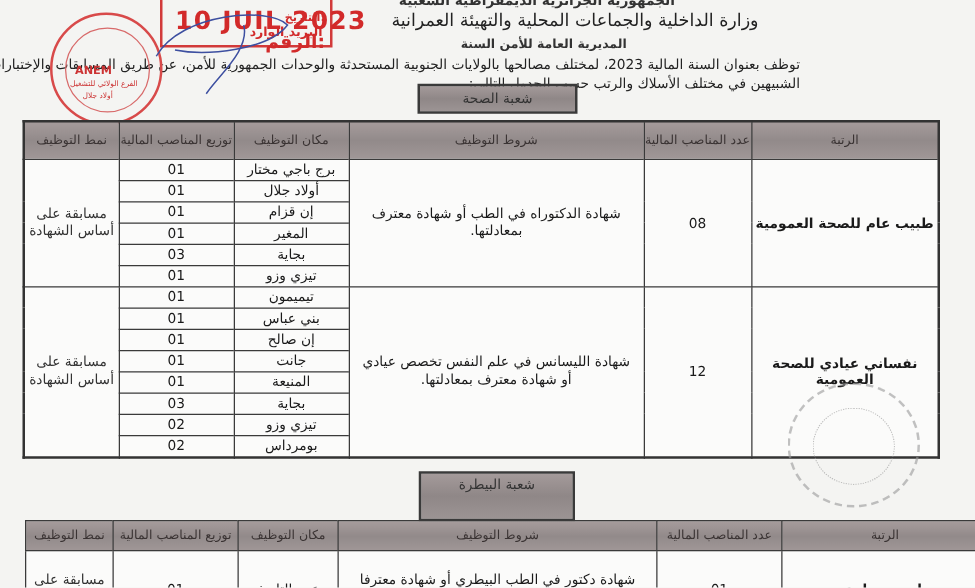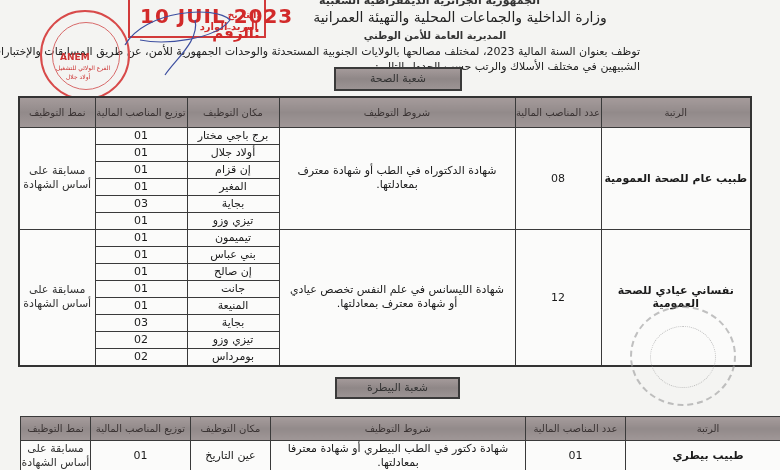--- a/index.html
+++ b/index.html
@@ -15,34 +15,34 @@
   .hdr-ministry { top:9px; left:300px; right:160px; font-size:14px; font-weight:normal; color:#222; }
   .hdr-directorate { top:30px; left:330px; right:240px; font-size:10px; font-weight:bold; color:#333; }
   .intro1 { position:absolute; top:45px; left:60px; right:140px; direction:rtl; text-align:right; font-size:11px; white-space:nowrap; color:#222; }
   .intro2 { position:absolute; top:60px; left:60px; right:140px; direction:rtl; text-align:right; font-size:11px; white-space:nowrap; color:#222; }
   .section-label {
     position:absolute; direction:rtl; text-align:center; font-size:11px; color:#333;
     background:linear-gradient(180deg,#a49a9a,#8f8787 50%,#9c9494);
     border:2px solid #3a3a3a; box-sizing:border-box;
   }
   .sec1 { left:334px; top:67px; width:128px; height:24px; line-height:20px; }
-  .sec2 { left:335px; top:377px; width:125px; height:22px; line-height:18px; }
+  .sec2 { left:335px; top:377px; width:125px; height:40px; line-height:18px; }
 
   table.grid { position:absolute; border-collapse:collapse; direction:rtl; table-layout:fixed; }
   table.grid td, table.grid th { border:1px solid #3a3a3a; padding:0; text-align:center; vertical-align:middle; }
   table.grid th {
     background:linear-gradient(180deg,#a59b9b,#928a8a 50%,#a09797);
     font-weight:normal; color:#3a3333; font-size:10px; line-height:11px;
   }
   table.grid td { background:#fbfbfa; font-size:11px; }
   .t1 { left:18px; top:96px; width:732px; border:2px solid #333 !important; }
   .t2 { left:20px; top:416px; width:730px; }
   .num { font-weight:normal; font-size:12px; }
   .rank { font-weight:bold; font-size:11px; }
-  .cond { font-size:10px; line-height:14px; padding:0 8px !important; }
+  .cond { font-size:10px; line-height:14px; padding:16px 8px !important; }
   .loc { font-size:10px; height:16px; }
   .mode { font-size:11px; line-height:14px; color:#333; }
 
   
   .stamp-box {
     position:absolute; left:128px; top:-10px; width:138px; height:48px;
     border:2px solid #d23a3a; box-sizing:border-box; color:#d22a2a;
   }
   .stamp-box .s-title { position:absolute; right:6px; top:7px; font-size:10px; font-weight:bold; direction:rtl;margin-top:22px; }
   .stamp-box .s-date { position:absolute; left:10px; top:12px; font-size:20px; font-weight:bold; letter-spacing:1px; white-space:nowrap; }
@@ -63,21 +63,21 @@
   .stamp-gray .inner { position:absolute; left:18px; top:18px; width:64px; height:60px; border-radius:50%; border:1px dotted #999; }
   .signature { position:absolute; left:105px; top:0; width:130px; height:80px; }
 </style>
 </head>
 <body>
 
 <div class="page">
 
   <div class="hdr-line hdr-top">الجمهورية الجزائرية الديمقراطية الشعبية</div>
   <div class="hdr-line hdr-ministry">وزارة الداخلية والجماعات المحلية والتهيئة العمرانية</div>
-  <div class="hdr-line hdr-directorate">المديرية العامة للأمن الوطني</div>
+  <div class="hdr-line hdr-directorate">المديرية العامة للأمن السنة</div>
 
   <div class="intro1">توظف بعنوان السنة المالية 2023، لمختلف مصالحها بالولايات الجنوبية المستحدثة والوحدات الجمهورية للأمن، عن طريق المسابقات والإختبارات المستخدمين</div>
   <div class="intro2">الشبيهين في مختلف الأسلاك والرتب حسب الجدول التالي:</div>
 
   <div class="stamp-round">
     <div class="inner"></div>
     <div class="lbl">ANEM</div>
     <div class="sub1">الفرع الولائي للتشغيل</div>
     <div class="sub2">أولاد جلال</div>
   </div>

